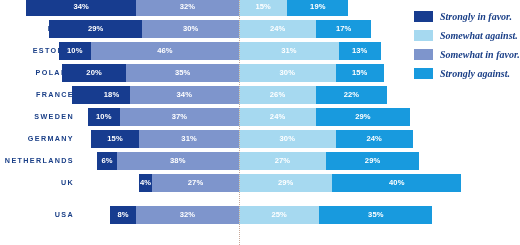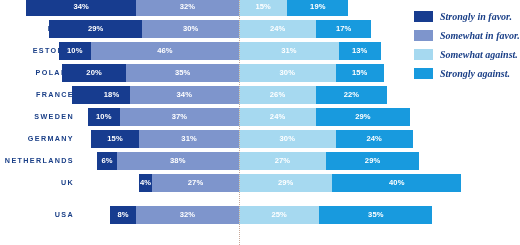--- a/index.html
+++ b/index.html
@@ -336,26 +336,26 @@
     </div>
 
   <div id="center-line" style="left: 239px;"></div>
 
   <div id="legend">
       <div class="legend-item">
         <span class="legend-swatch s0"></span>
         <span class="legend-text">Strongly in favor.</span>
       </div>
       <div class="legend-item">
+        <span class="legend-swatch s2"></span>
+        <span class="legend-text">Somewhat against.</span>
+      </div>
+      <div class="legend-item">
         <span class="legend-swatch s1"></span>
         <span class="legend-text">Somewhat in favor.</span>
-      </div>
-      <div class="legend-item">
-        <span class="legend-swatch s2"></span>
-        <span class="legend-text">Somewhat against.</span>
       </div>
       <div class="legend-item">
         <span class="legend-swatch s3"></span>
         <span class="legend-text">Strongly against.</span>
       </div>
     </div>
 
 </div>
 
 </body></html>

